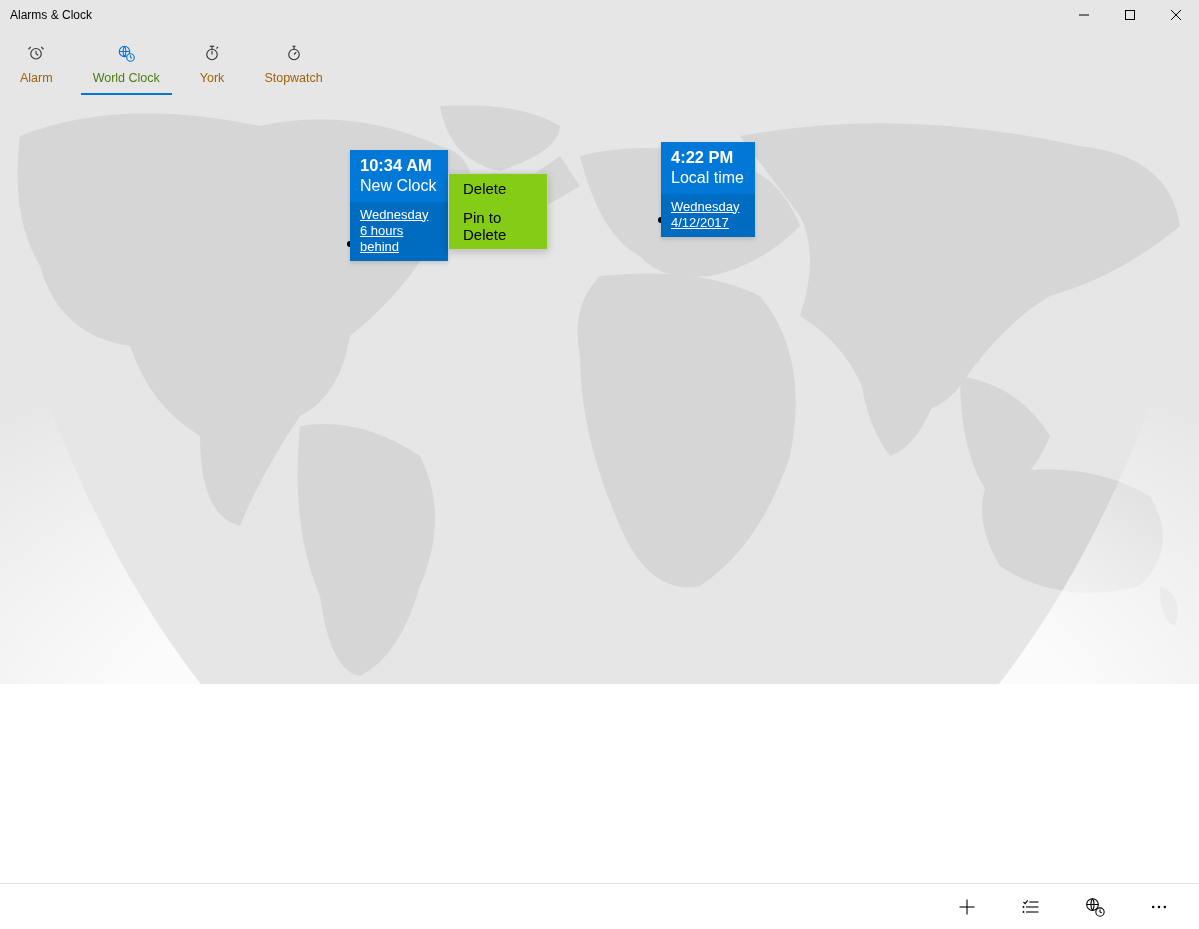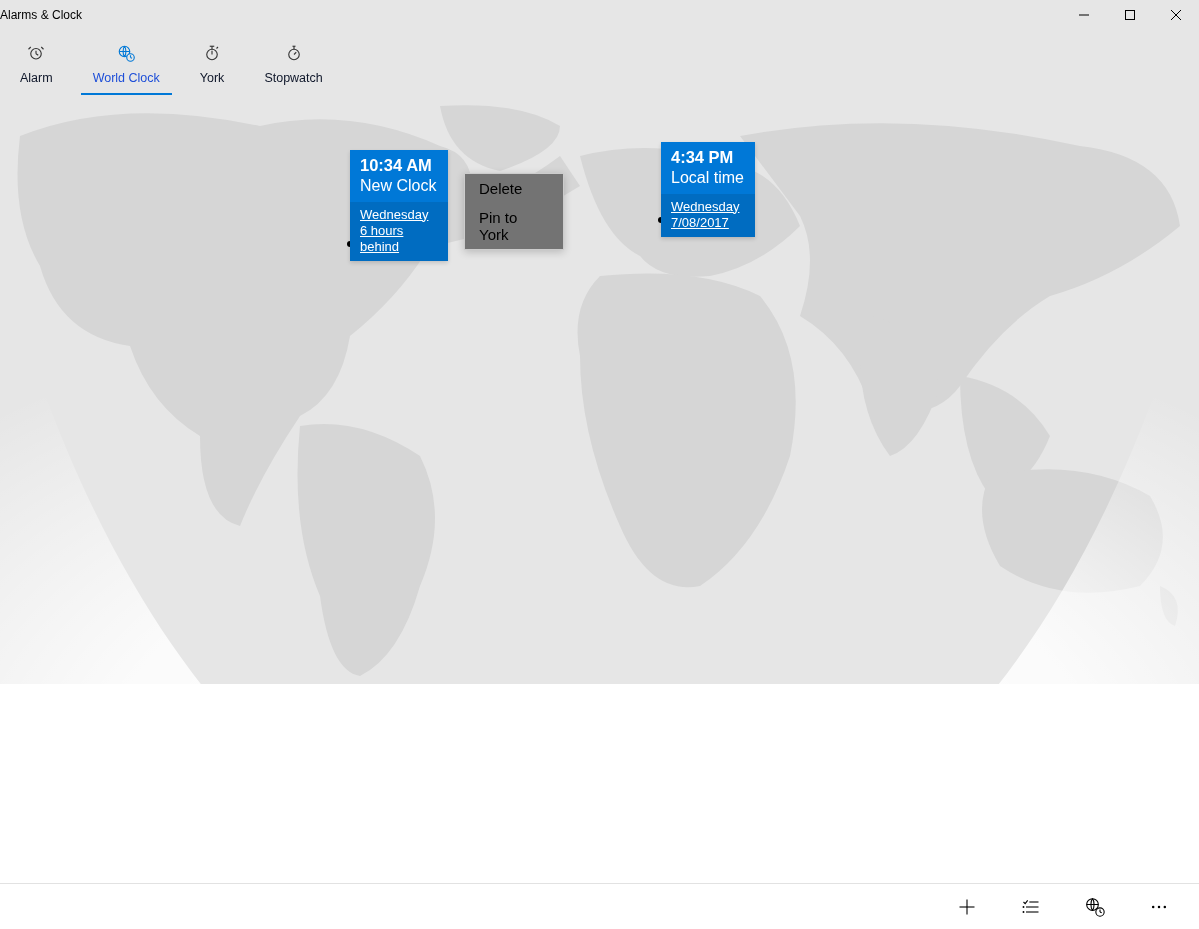--- a/index.html
+++ b/index.html
@@ -1,42 +1,42 @@
 <!DOCTYPE html>
 <html><head>
 <meta charset="utf-8">
 <style>
   html,body{margin:0;padding:0;height:100%;width:100%;font-family:"Segoe UI",Arial,sans-serif;background:#fff;color:#000;overflow:hidden;}
   *{box-sizing:border-box;}
   .window{width:1199px;height:929px;display:flex;flex-direction:column;position:relative;}
   
   .titlebar{height:30px;display:flex;align-items:center;background:#e6e6e6;font-size:12px;}
-  .titlebar .title{}
+  .titlebar .title{padding-left:10px;}
   .titlebar .spacer{flex:1;}
   .win-btn{width:46px;height:30px;display:flex;align-items:center;justify-content:center;}
   .win-btn svg{width:10px;height:10px;}
   
   .tabs{height:66px;display:flex;align-items:flex-end;background:#e6e6e6;border-bottom:1px solid #e6e6e6;}
-  .tab{display:flex;flex-direction:column;align-items:center;justify-content:flex-end;padding:0 20px 10px 20px;height:66px;font-size:12.5px;color:#0f172a;position:relative;cursor:pointer;min-width:60px;}
-  .tab.selected{color:#1d4ed8;}
+  .tab{display:flex;flex-direction:column;align-items:center;justify-content:flex-end;padding:0 20px 10px 20px;height:66px;font-size:12.5px;color:#a16207;position:relative;cursor:pointer;min-width:60px;}
+  .tab.selected{color:#4d7c0f;}
   .tab.selected::after{content:"";position:absolute;left:8px;right:8px;bottom:0;height:2px;background:#0078d7;}
   .tab .tab-icon{margin-bottom:6px;}
   
   .content{flex:1;position:relative;background:#e6e6e6;overflow:hidden;}
   .map-continents{fill:#d6d6d6;}
   .daylight{position:absolute;left:0;top:0;width:100%;height:100%;pointer-events:none;}
   
   .clock-card{position:absolute;background:#0078d7;color:#fff;font-size:13px;line-height:1.25;box-shadow:0 2px 4px rgba(0,0,0,0.15);}
   .clock-card .top{background:#0078d7;padding:5px 10px 6px 10px;}
   .clock-card .bottom{background:#006cc1;padding:5px 10px 6px 10px;text-decoration:underline;}
   .clock-card .time{font-size:16.5px;font-weight:600;}
   .clock-card .loc{font-size:16px;}
   .marker{position:absolute;width:6px;height:6px;border-radius:50%;background:#000;}
   
-  .ctx{position:absolute;background:#737373;border:1px solid #ccc;box-shadow:0 2px 8px rgba(0,0,0,0.2);font-size:15px;margin-left:16px;}
+  .ctx{position:absolute;background:#84cc16;border:1px solid #ccc;box-shadow:0 2px 8px rgba(0,0,0,0.2);font-size:15px;}
   .ctx-item{padding:6px 40px 6px 14px;cursor:default;}
   
   .cmdbar{height:46px;border-top:1px solid #e2e2e2;display:flex;align-items:center;justify-content:flex-end;padding-right:8px;background:#fff;}
   .cmd{width:64px;height:46px;display:flex;align-items:center;justify-content:center;cursor:pointer;}
   .cmd svg{width:20px;height:20px;}
 </style>
 </head>
 <body>
 
 <div class="window">
@@ -159,32 +159,32 @@
         <div class="loc">New Clock</div>
       </div>
       <div class="bottom">
         <div>Wednesday</div>
         <div>6 hours behind</div>
       </div>
     </div>
 
     <div class="ctx" style="left:448px;top:77px;width:100px;">
       <div class="ctx-item">Delete</div>
-      <div class="ctx-item">Pin to York</div>
+      <div class="ctx-item">Pin to Delete</div>
     </div>
 
     <div class="marker" style="left:658px;top:121px;"></div>
     <div class="clock-card" style="left:661px;top:46px;width:94px;">
       <div class="top">
-        <div class="time">4:34 PM</div>
+        <div class="time">4:22 PM</div>
         <div class="loc">Local time</div>
       </div>
       <div class="bottom">
         <div>Wednesday</div>
-        <div>7/08/2017</div>
+        <div>4/12/2017</div>
       </div>
     </div>
   </div>
 
   <div class="cmdbar">
     <div class="cmd" title="Add new clock">
       <svg viewBox="0 0 24 24" fill="none" stroke="#000" stroke-width="1.3">
           <line x1="12" y1="3" x2="12" y2="21"></line>
           <line x1="3" y1="12" x2="21" y2="12"></line>
         </svg>

